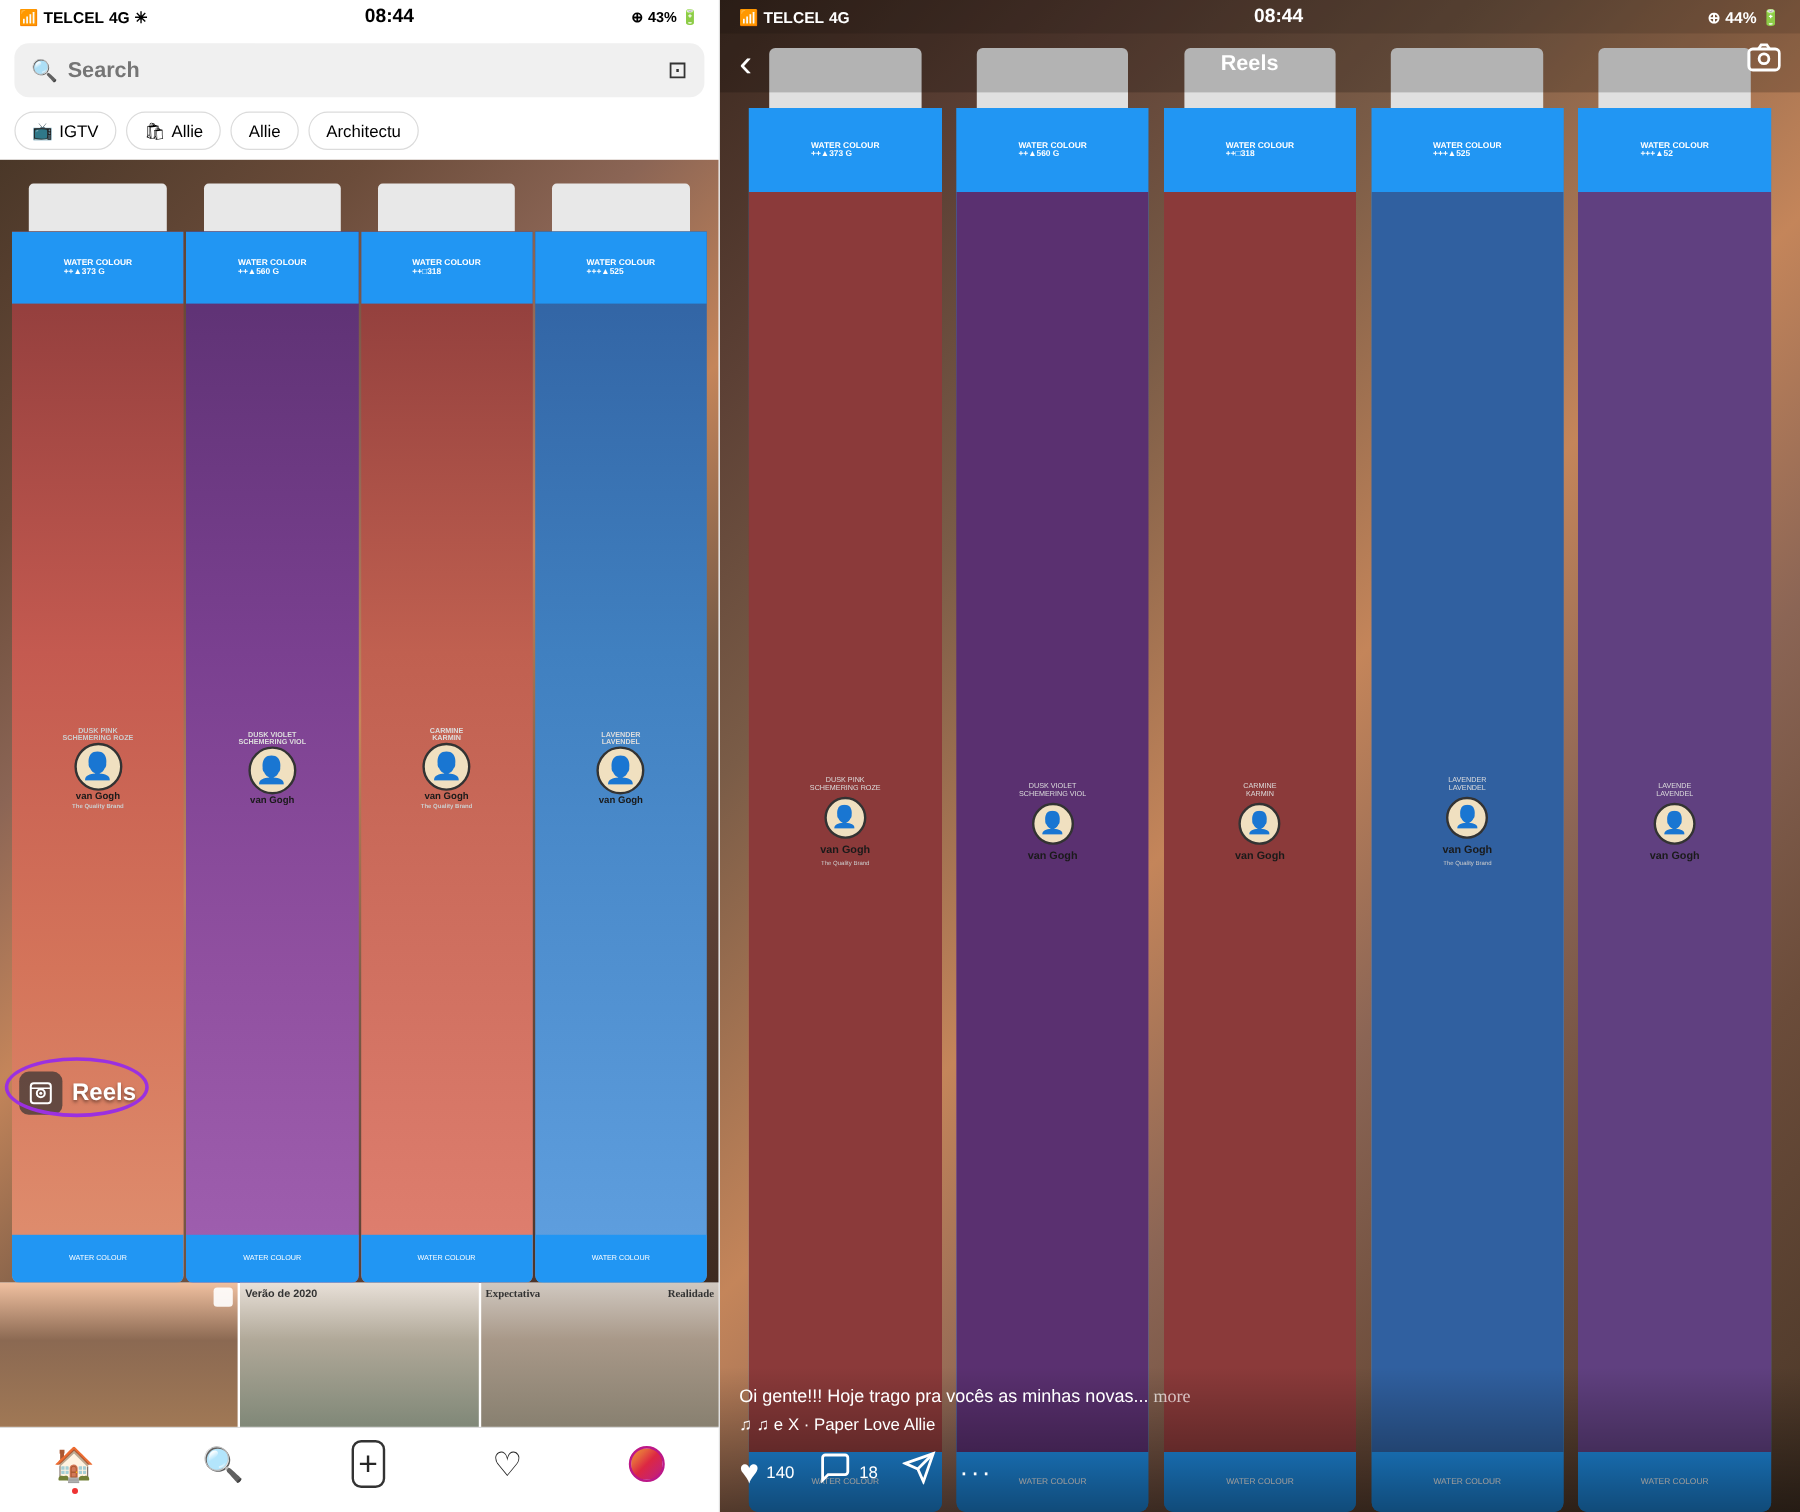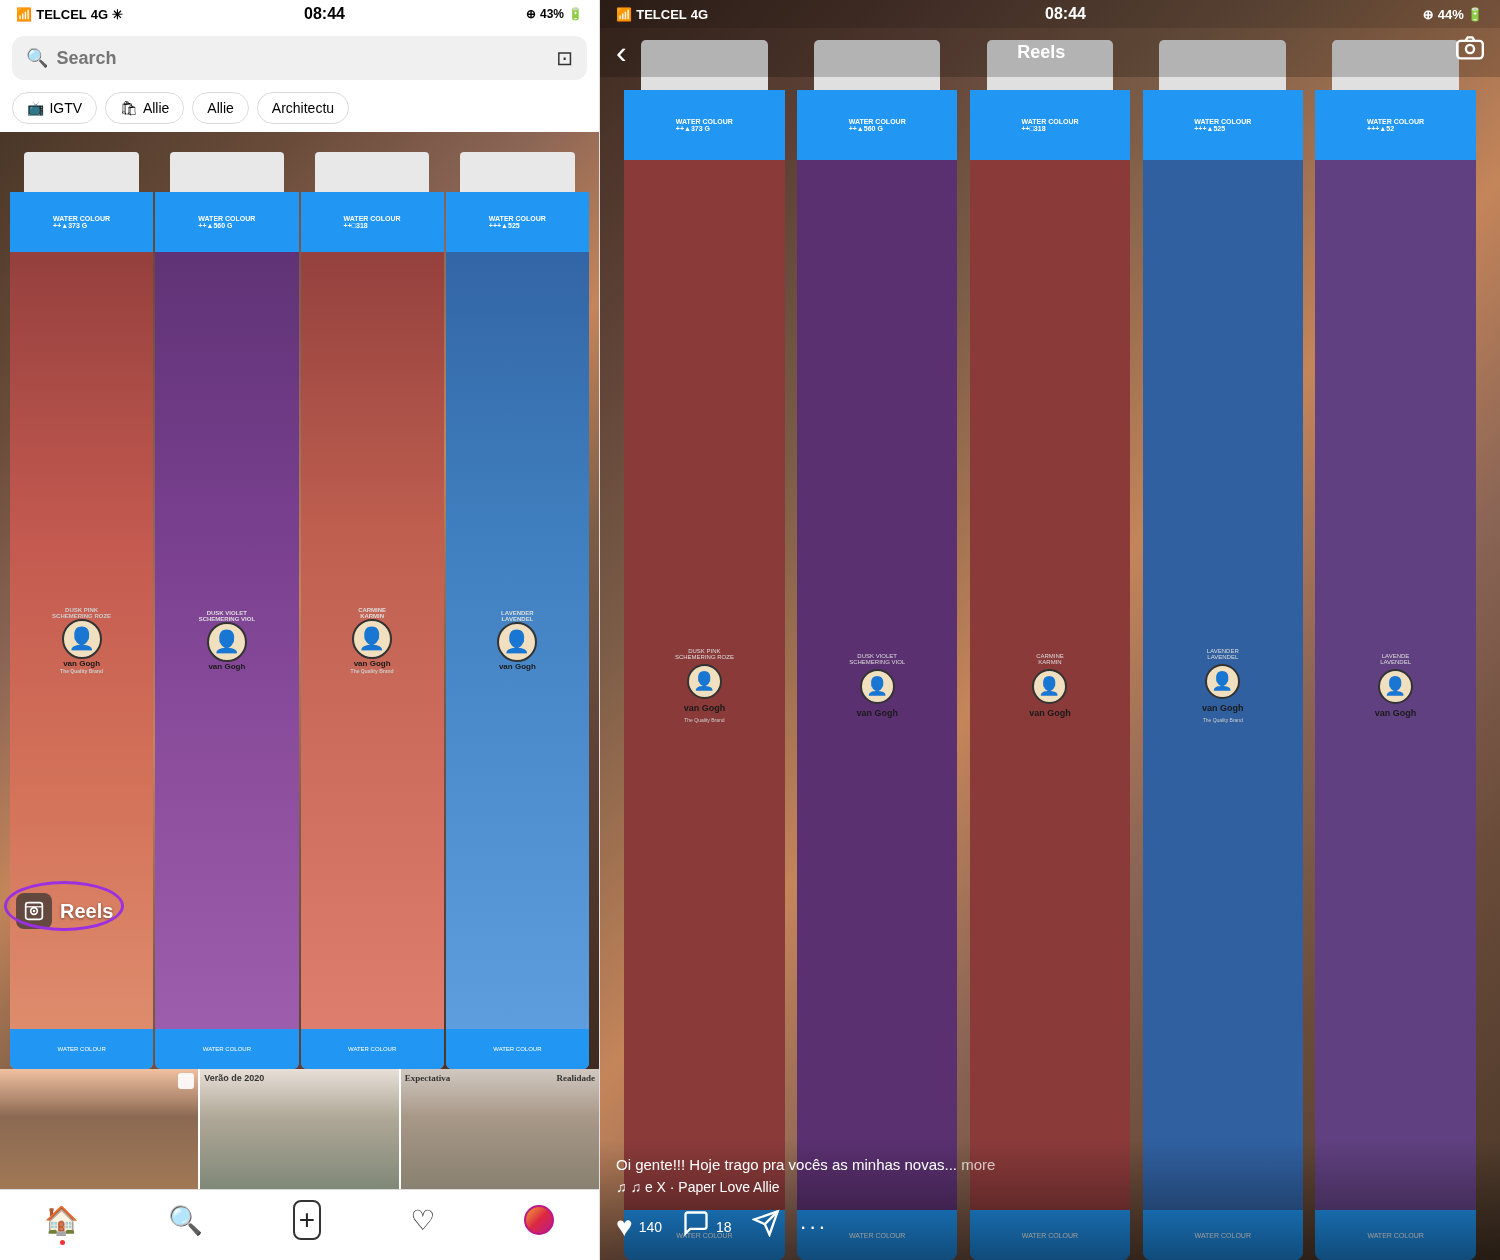--- a/index.html
+++ b/index.html
@@ -465,20 +465,21 @@
     }
 
     .caption {
       font-size: 15px;
       color: white;
       margin-bottom: 6px;
     }
 
     .caption span.more {
       color: rgba(255,255,255,0.7);
+      font-family: Liberation Serif, serif;
     }
 
     .music-info {
       font-size: 14px;
       color: white;
       display: flex;
       align-items: center;
       gap: 4px;
       margin-bottom: 14px;
     }

